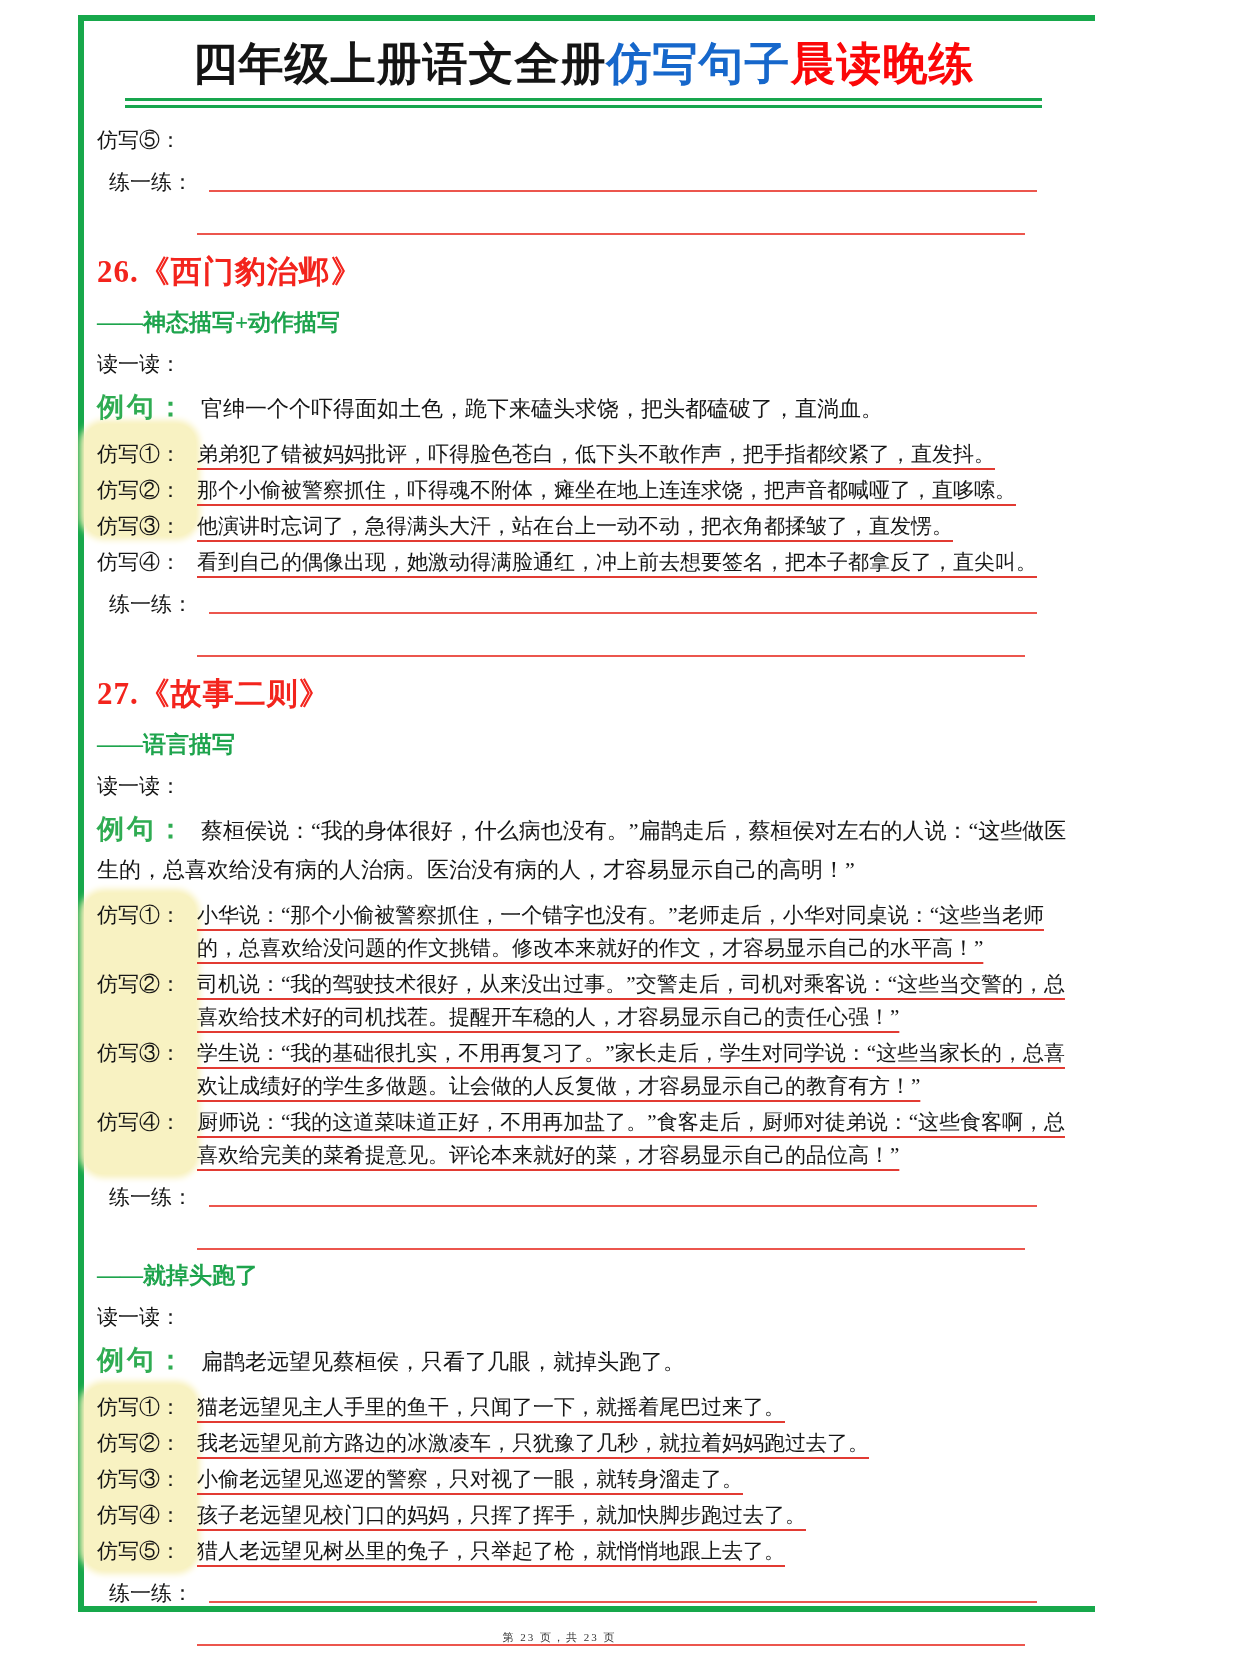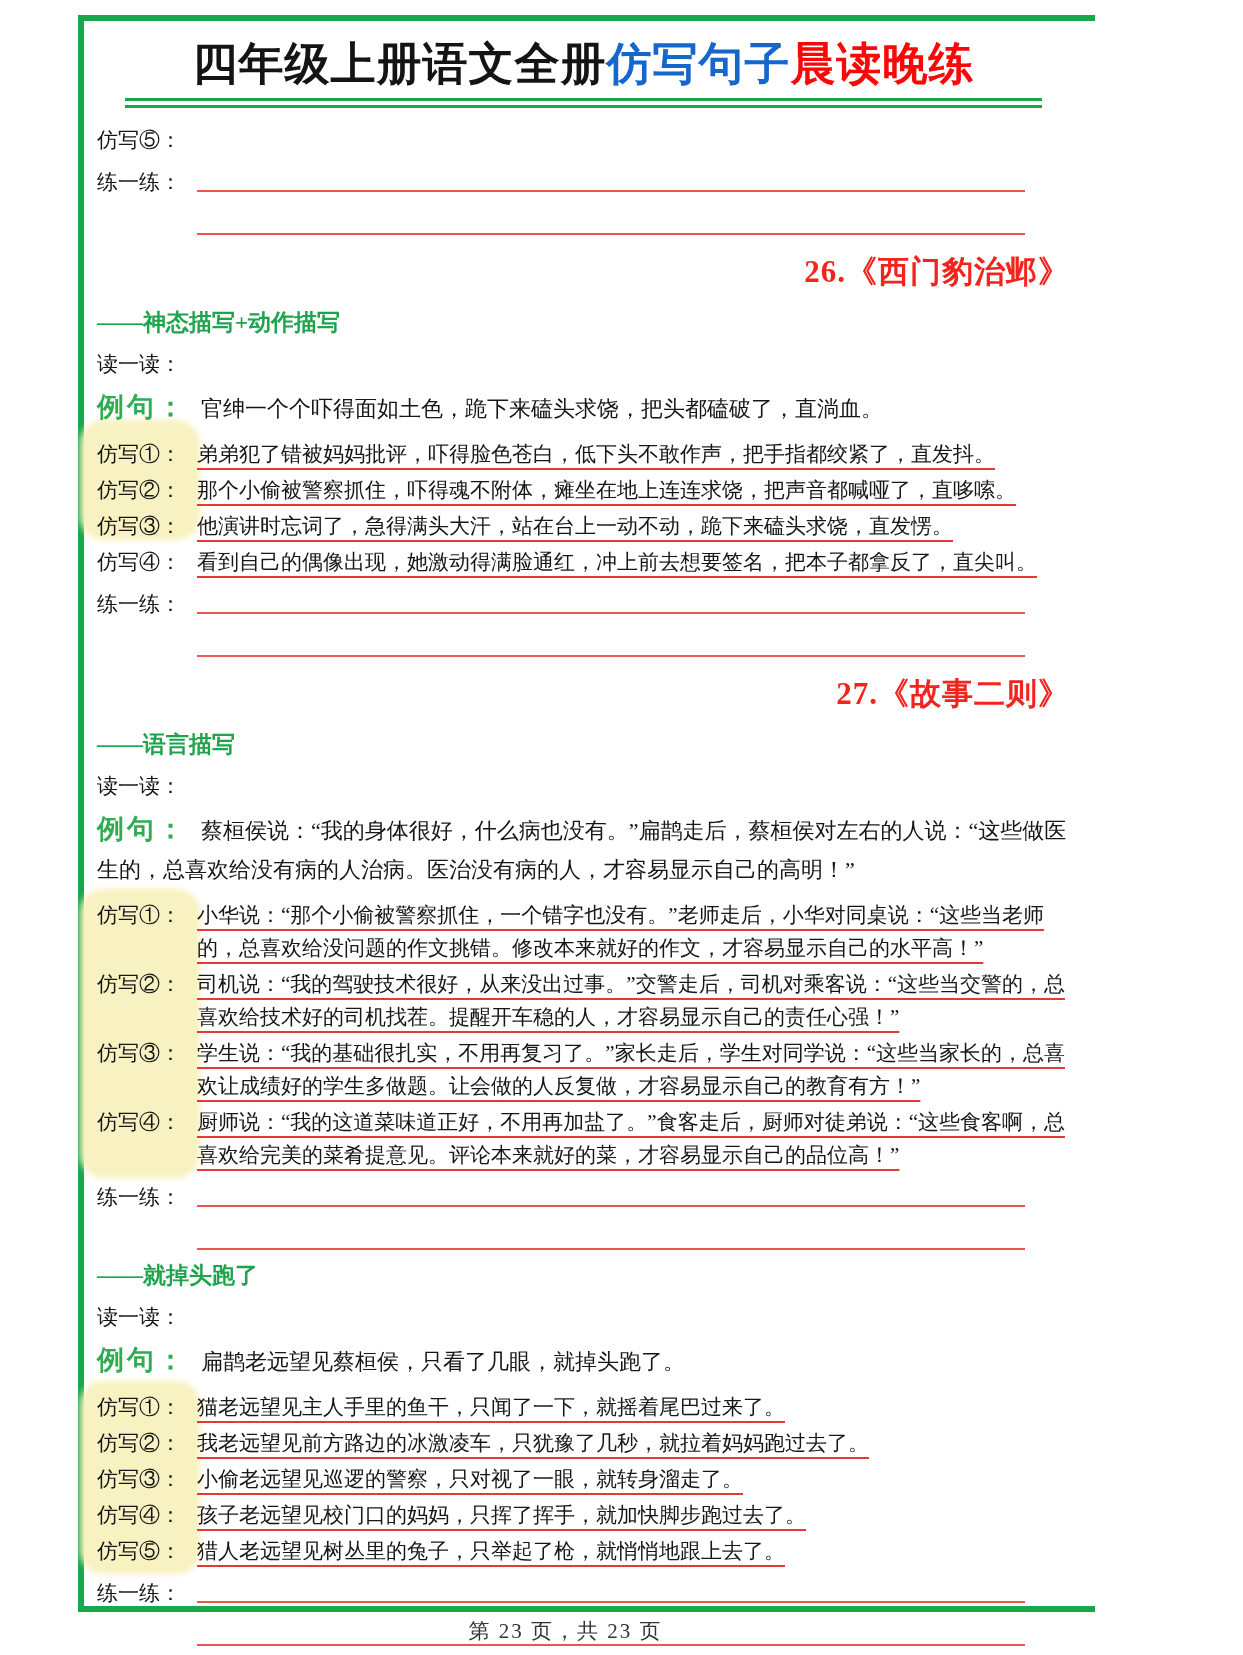--- a/index.html
+++ b/index.html
@@ -20,43 +20,43 @@
 
   
   .row{display:flex;align-items:flex-start;font-size:21px;line-height:33px;
        position:relative;z-index:1;margin:0 0 3px 0;}
   .lbl{flex:0 0 100px;white-space:nowrap;}
   .txt{flex:1;}
   .u{text-decoration:underline;text-decoration-color:#e23b33;
      text-decoration-thickness:2px;text-underline-offset:7px;}
 
   
-  .practice{margin-top:9px;}
+  .practice{margin-top:9px;margin-left:12px;}
   .blank{display:block;width:828px;height:24px;border-bottom:2px solid #ec564d;}
   .blank2{margin:10px 0 6px 100px;position:relative;z-index:1;}
 
   
-  .sec-title{text-align:right;color:#f3241d;font-size:31px;font-weight:bold;
+  .sec-title{text-align:left;color:#f3241d;font-size:31px;font-weight:bold;
              margin:16px 0 14px 0;letter-spacing:1px;}
   .subheading{color:#1ea44d;font-size:23px;font-weight:bold;margin:10px 0 12px 0;}
   .read{font-size:21px;margin:2px 0 10px 0;}
 
   
   .example{font-size:22px;line-height:39px;margin:4px 0 10px 0;position:relative;z-index:1;}
   .ex-lbl{color:#2fac52;font-size:27px;font-weight:bold;letter-spacing:3px;margin-right:14px;}
 
   
   .items{position:relative;margin-bottom:2px;}
   .hlband{position:absolute;left:-13px;width:112px;background:#f8f2c2;
           border-radius:20px;box-shadow:0 0 6px 4px #f8f1bd;z-index:0;}
   .hlband.s26{top:-14px;height:112px;}
   .hlband.full{top:-6px;bottom:-2px;}
 
-  .footer{position:absolute;left:18px;bottom:10px;width:100%;text-align:center;
-          font-size:21px;color:#333;letter-spacing:2px;}
+  .footer{position:absolute;left:12px;bottom:10px;width:100%;text-align:center;
+          font-size:11px;color:#333;letter-spacing:2px;}
 </style>
 </head>
 <body>
 
 <div class="sheet">
   <div class="frame"></div>
 
   <div class="content">
 
     <div class="title">
@@ -86,21 +86,21 @@
       <div class="row">
         <span class="lbl">仿写①：</span>
         <span class="txt u">弟弟犯了错被妈妈批评，吓得脸色苍白，低下头不敢作声，把手指都绞紧了，直发抖。</span>
       </div>
       <div class="row">
         <span class="lbl">仿写②：</span>
         <span class="txt u">那个小偷被警察抓住，吓得魂不附体，瘫坐在地上连连求饶，把声音都喊哑了，直哆嗦。</span>
       </div>
       <div class="row">
         <span class="lbl">仿写③：</span>
-        <span class="txt u">他演讲时忘词了，急得满头大汗，站在台上一动不动，跪下来磕头求饶，直发愣。</span>
+        <span class="txt u">他演讲时忘词了，急得满头大汗，站在台上一动不动，把衣角都揉皱了，直发愣。</span>
       </div>
       <div class="row">
         <span class="lbl">仿写④：</span>
         <span class="txt u">看到自己的偶像出现，她激动得满脸通红，冲上前去想要签名，把本子都拿反了，直尖叫。</span>
       </div>
     </div>
     <div class="row practice">
       <span class="lbl">练一练：</span>
       <span class="blank"></span>
     </div>

